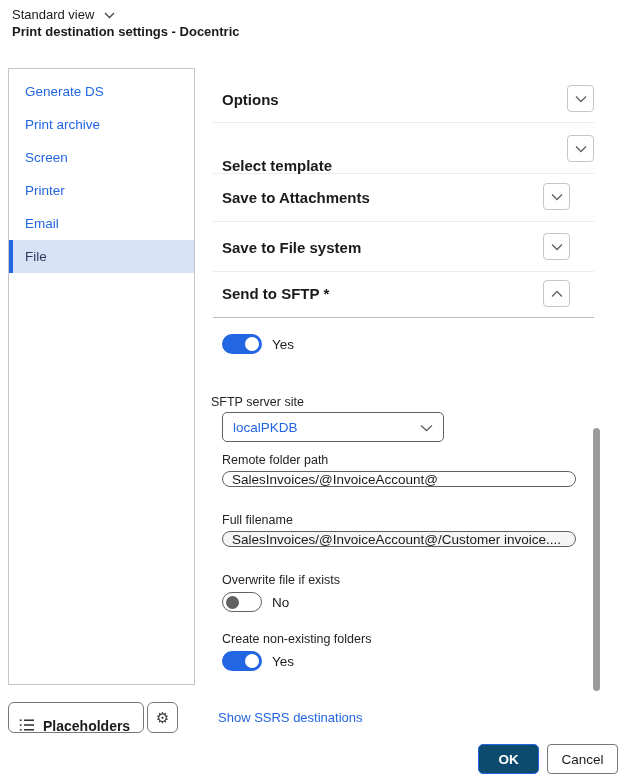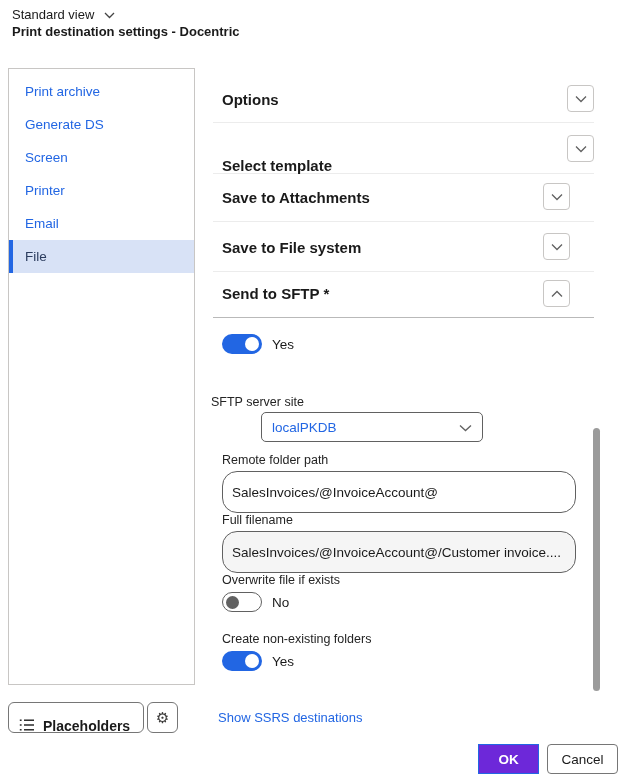--- a/index.html
+++ b/index.html
@@ -33,56 +33,56 @@
 
   
   .form-label { position:absolute; font-size:12.5px; color:#242424; }
   .toggle { position:absolute; width:40px; height:20px; border-radius:10px; cursor:pointer; }
   .toggle.on { background:#2266E3; }
   .toggle.on::after { content:""; position:absolute; right:3px; top:3px; width:14px; height:14px; border-radius:50%; background:#fff; }
   .toggle.off { background:#fff; border:1px solid #616161; }
   .toggle.off::after { content:""; position:absolute; left:3px; top:2.5px; width:13px; height:13px; border-radius:50%; background:#616161; }
   .toggle-label { position:absolute; font-size:13.5px; color:#1a1a1a; }
 
-  .combo { position:absolute; left:222px; top:412px; width:222px; height:30px; border:1px solid #616161; border-radius:5px; background:#fff; display:flex; align-items:center; padding:0 10px; cursor:pointer;margin-left:39px; }
+  .combo { position:absolute; left:222px; top:412px; width:222px; height:30px; border:1px solid #616161; border-radius:5px; background:#fff; display:flex; align-items:center; padding:0 10px; cursor:pointer; }
   .combo .combo-value { font-size:13.5px; color:#2266E3; flex:1; }
 
-  .text-input { position:absolute; left:222px; width:354px; height:42px; border:1px solid #616161; border-radius:15px; background:#fff; font-family:"Liberation Sans", sans-serif; font-size:13.5px; color:#1a1a1a; padding:0 9px; white-space:nowrap; overflow:hidden; display:flex; align-items:center; }
+  .text-input { position:absolute; left:222px; width:354px; height:16px; border:1px solid #616161; border-radius:15px; background:#fff; font-family:"Liberation Sans", sans-serif; font-size:13.5px; color:#1a1a1a; padding:0 9px; white-space:nowrap; overflow:hidden; display:flex; align-items:center; }
   .text-input.readonly { background:#f5f5f5; }
 
   .scrollbar { position:absolute; left:593px; top:428px; width:7px; height:263px; background:#9b9b9b; border-radius:4px; cursor:pointer; }
 
   
   .placeholders-btn { position:absolute; left:8px; top:702px; height:31px; padding:17px 13px 0 10px; border:1px solid #767676; border-radius:6px; background:#fff; display:flex; align-items:center; gap:8px; font-size:14px; font-weight:bold; color:#1a1a1a; cursor:pointer; }
   .gear-btn { position:absolute; left:147px; top:702px; width:31px; height:31px; border:1px solid #767676; border-radius:6px; background:#fff; display:flex; align-items:center; justify-content:center; font-size:15px; color:#3b3a39; cursor:pointer; }
   .ssrs-link { position:absolute; left:218px; top:710px; font-size:13px; color:#2266E3; cursor:pointer; }
-  .ok-btn { position:absolute; left:478px; top:744px; width:61px; height:30px; background:#6d28d9; border:1px solid #2266E3; border-radius:0; color:#fff; font-size:13.5px; font-weight:bold; display:flex; align-items:center; justify-content:center; cursor:pointer; }
+  .ok-btn { position:absolute; left:478px; top:744px; width:61px; height:30px; background:#0c4a6e; border:1px solid #2266E3; border-radius:5px; color:#fff; font-size:13.5px; font-weight:bold; display:flex; align-items:center; justify-content:center; cursor:pointer; }
   .cancel-btn { position:absolute; left:547px; top:744px; width:71px; height:30px; background:#fff; border:1px solid #767676; border-radius:4px; color:#1a1a1a; font-size:13.5px; display:flex; align-items:center; justify-content:center; cursor:pointer; }
 </style>
 </head>
 <body>
 
 <div class="stage">
 
   <div class="view-selector">
     <span>Standard view</span>
     <span>
       <svg width="11" height="7" viewBox="0 0 11 7">
           <polyline points="1,1 5.5,5.5 10,1" fill="none" stroke="#444" stroke-width="1.3"></polyline>
         </svg>
     </span>
   </div>
   <div class="page-title">Print destination settings - Docentric</div>
 
   <div class="sidebar">
     <div class="side-item">
+        <span>Generate DS</span>
+      </div>
+    <div class="side-item">
         <span>Print archive</span>
-      </div>
-    <div class="side-item">
-        <span>Generate DS</span>
       </div>
     <div class="side-item">
         <span>Screen</span>
       </div>
     <div class="side-item">
         <span>Printer</span>
       </div>
     <div class="side-item">
         <span>Email</span>
       </div>

